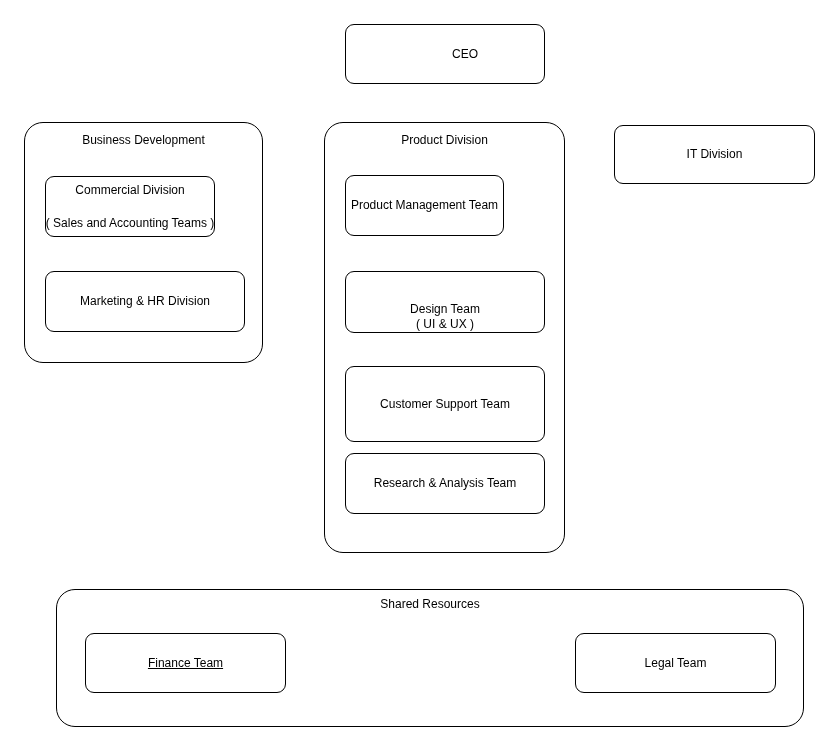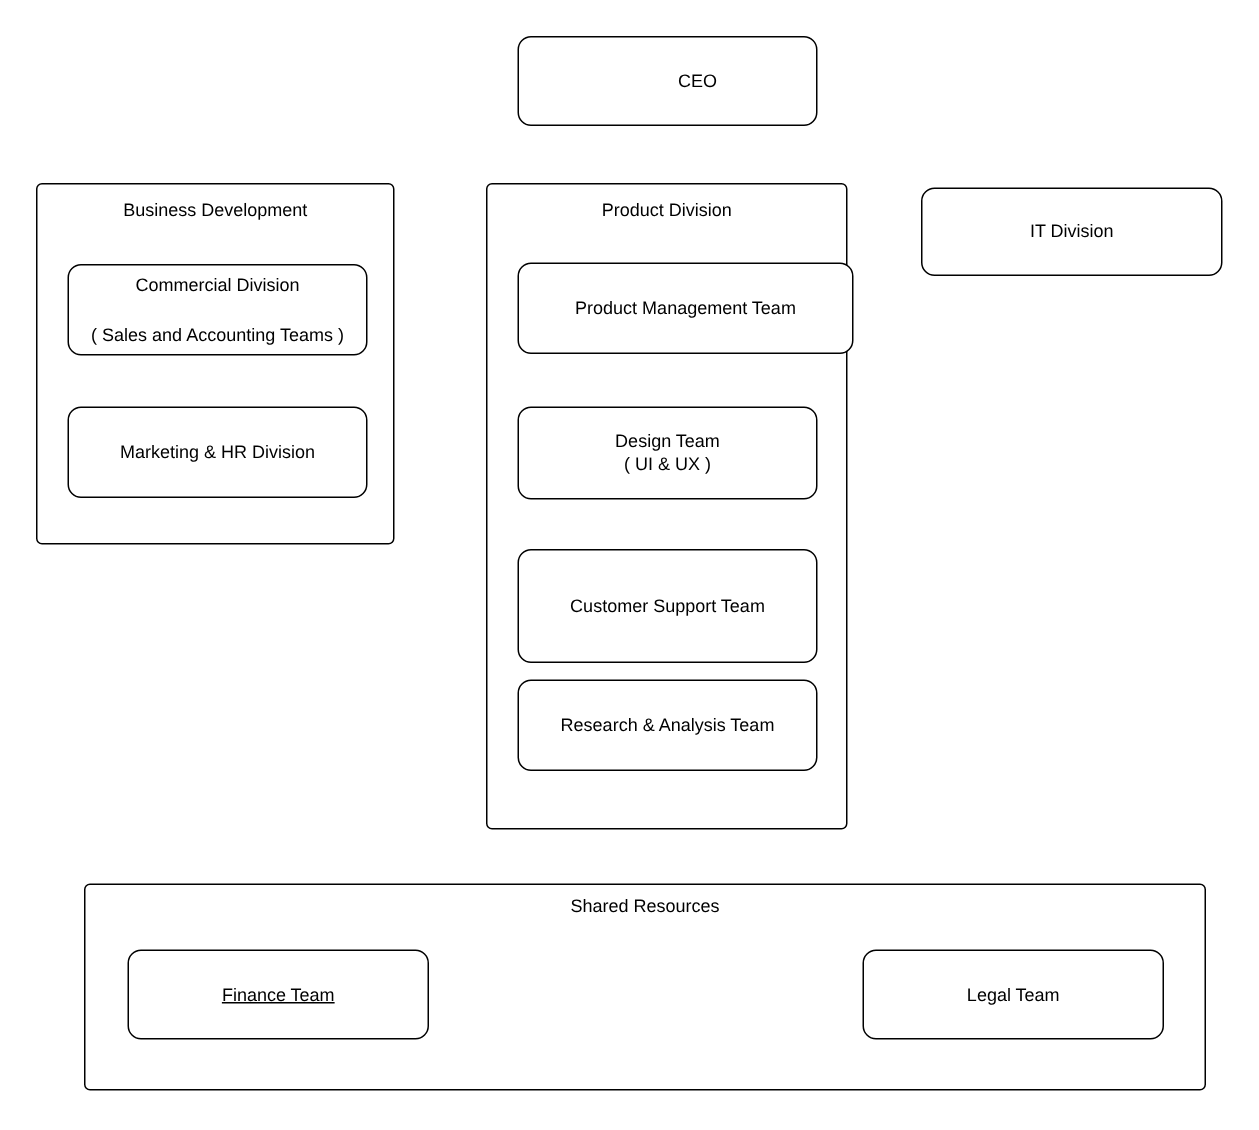--- a/index.html
+++ b/index.html
@@ -18,21 +18,21 @@
   .canvas {
     position: relative;
     width: 839px;
     height: 753px;
     background: var(--bg-color);
     overflow: hidden;
   }
   .group {
     position: absolute;
     border: 1px solid var(--border-color);
-    border-radius: 4px;
+    border-radius: 19px;
     background: var(--bg-color);
     padding-left: 36px;
   }
   .group-title {
     position: absolute;
     top: 10px;
     left: 0;
     right: 0;
     text-align: center;
     line-height: 15px;
@@ -57,37 +57,37 @@
 <body>
 
 <div class="canvas">
 
   <div class="node" style="left:345px; top:24px; width:200px; height:60px;padding-left:40px;">
     <span class="lbl">CEO</span>
   </div>
 
   <div class="group" style="left:24px; top:122px; width:239px; height:241px;">
     <div class="group-title">Business Development</div>
-    <div class="node" style="left:20px; top:53px; width:200px; height:61px;gap:18px;">
+    <div class="node" style="left:20px; top:53px; width:170px; height:61px;gap:18px;">
       <span class="lbl">Commercial Division</span>
       <span class="lbl">( Sales and Accounting Teams )</span>
     </div>
     <div class="node" style="left:20px; top:148px; width:200px; height:61px;justify-content:center;">
       <span class="lbl">Marketing &amp; HR Division</span>
 
     </div>
   </div>
 
   <div class="group" style="left:324px; top:122px; width:241px; height:431px;">
     <div class="group-title">Product Division</div>
-    <div class="node" style="left:20px; top:52px; width:224px; height:61px;">
+    <div class="node" style="left:20px; top:52px; width:159px; height:61px;">
       <span class="lbl">Product Management Team</span>
 
     </div>
-    <div class="node" style="left:20px; top:148px; width:200px; height:62px;">
+    <div class="node" style="left:20px; top:148px; width:200px; height:62px;justify-content:flex-end;">
       <span class="lbl">Design Team</span>
       <span class="lbl">( UI &amp; UX )</span>
     </div>
     <div class="node" style="left:20px; top:243px; width:200px; height:76px;">
       <span class="lbl">Customer Support Team</span>
 
     </div>
     <div class="node" style="left:20px; top:330px; width:200px; height:61px;">
       <span class="lbl">Research &amp; Analysis Team</span>
 

